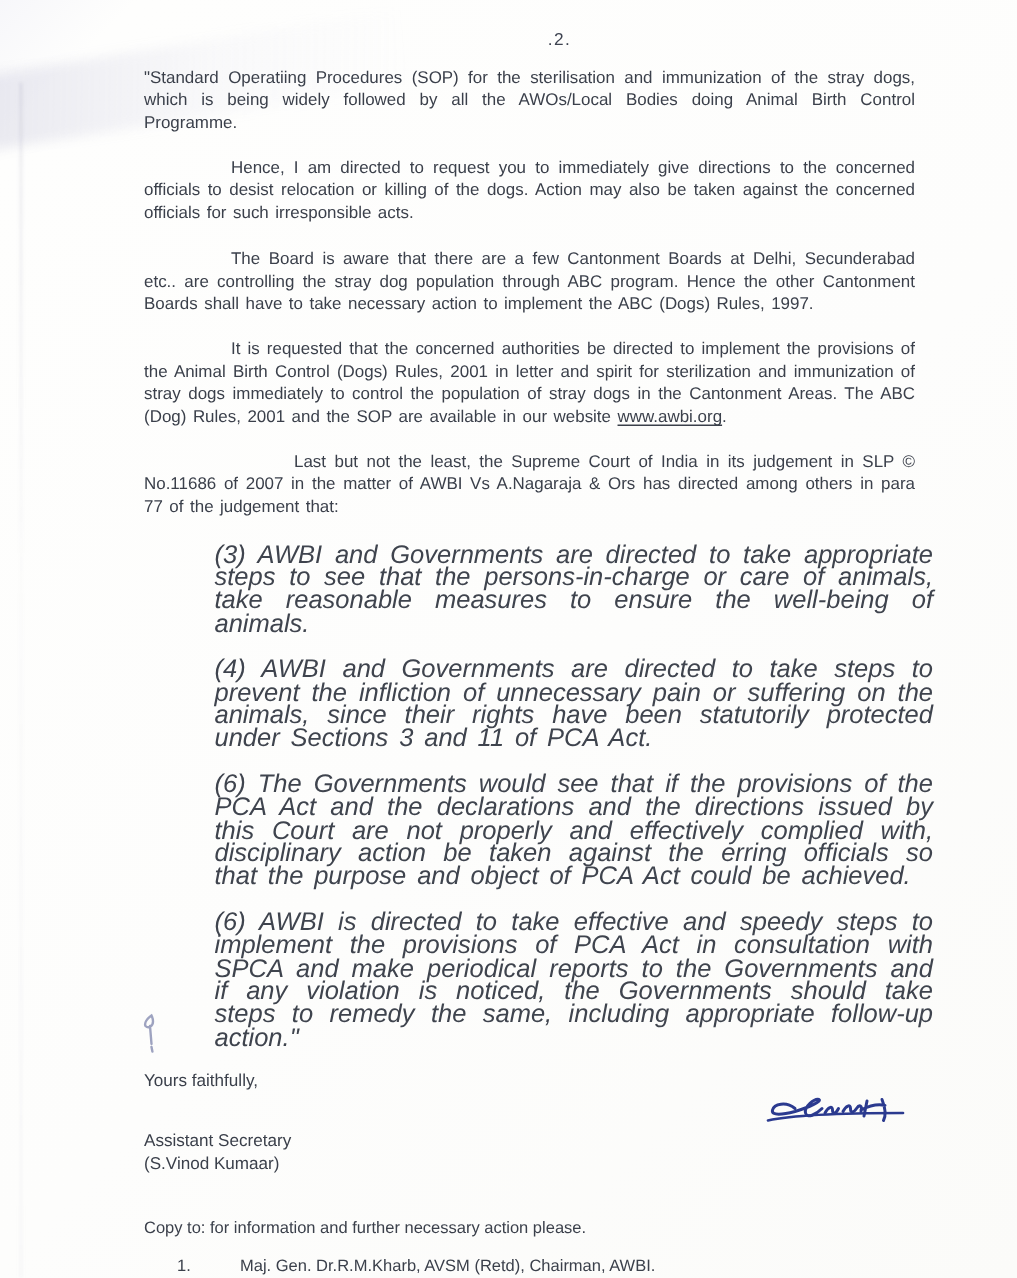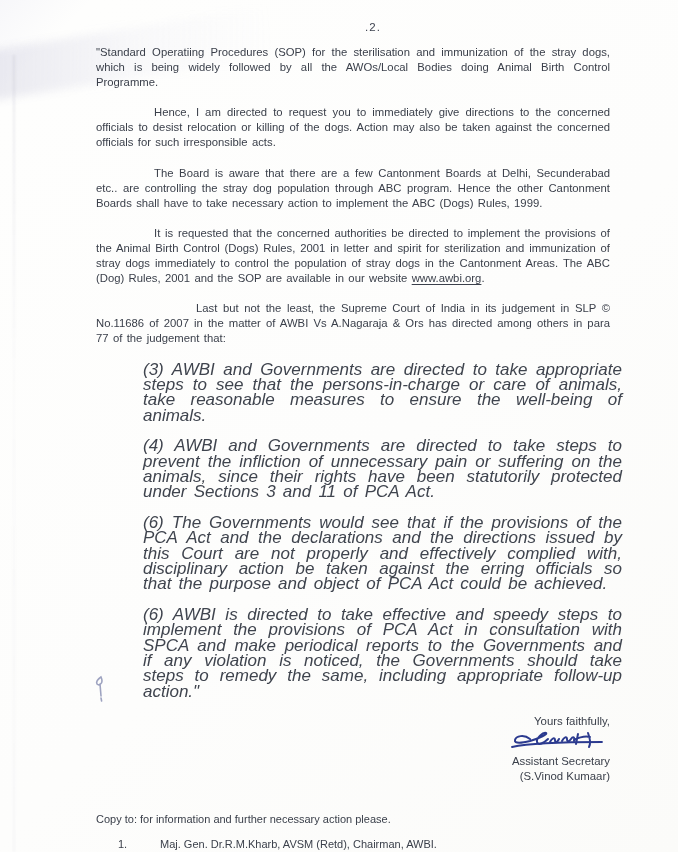--- a/index.html
+++ b/index.html
@@ -43,21 +43,21 @@
   .weblink { text-decoration: underline; text-underline-offset: 2px; }
   .quote {
     font-style: italic;
     font-size: 17px; line-height: 15.4px;
     text-align: justify; text-align-last: left;
     margin: 0 -12px 15px 47px;
     color: #3f444e; word-spacing: 2.5px;
   }
   .closing { margin-top: 17px; }
   .sig-block {
-    margin-top: 7px; text-align: right; font-size: 11.4px; line-height: 15px;
+    margin-top: 7px; font-size: 11.4px; line-height: 15px;
     padding-right: 0;
   }
   .sig-scrawl { display: block; margin: 1px 4px -2px auto; }
   .pen-mark {
     position: absolute; left: 92px; top: 674px; width: 16px; height: 34px;
     opacity: 0.75; pointer-events: none;
   }
   .copy-section { margin-top: 29px; font-size: 11px; }
   .copy-heading { margin: 0 0 12px 0; }
   .copy-list { margin: 0; }
@@ -77,21 +77,21 @@
   </svg>
 
   <div class="content">
 
     <div class="page-num">.2.</div>
 
     <p class="body first">"Standard Operatiing Procedures (SOP) for the sterilisation and immunization of the stray dogs, which is being widely followed by all the AWOs/Local Bodies doing Animal Birth Control Programme.</p>
 
     <p class="body indent">Hence, I am directed to request you to immediately give directions to the concerned officials to desist relocation or killing of the dogs. Action may also be taken against the concerned officials for such irresponsible acts.</p>
 
-    <p class="body indent">The Board is aware that there are a few Cantonment Boards at Delhi, Secunderabad etc.. are controlling the stray dog population through ABC program. Hence the other Cantonment Boards shall have to take necessary action to implement the ABC (Dogs) Rules, 1999.</p>
+    <p class="body indent">The Board is aware that there are a few Cantonment Boards at Delhi, Secunderabad etc.. are controlling the stray dog population through ABC program. Hence the other Cantonment Boards shall have to take necessary action to implement the ABC (Dogs) Rules, 1997.</p>
 
     <p class="body indent"><span>It is requested that the concerned authorities be directed to implement the provisions of the Animal Birth Control (Dogs) Rules, 2001 in letter and spirit for sterilization and immunization of stray dogs immediately to control the population of stray dogs in the Cantonment Areas. The ABC (Dog) Rules, 2001 and the SOP are available in our website </span><span class="weblink">www.awbi.org</span><span>.</span></p>
 
     <p class="body indent-lg">Last but not the least, the Supreme Court of India in its judgement in SLP © No.11686 of 2007 in the matter of AWBI Vs A.Nagaraja &amp; Ors has directed among others in para 77 of the judgement that:</p>
 
     <p class="quote">(3) AWBI and Governments are directed to take appropriate steps to see that the persons-in-charge or care of animals, take reasonable measures to ensure the well-being of animals.</p>
     <p class="quote">(4) AWBI and Governments are directed to take steps to prevent the infliction of unnecessary pain or suffering on the animals, since their rights have been statutorily protected under Sections 3 and 11 of PCA Act.</p>
     <p class="quote">(6) The Governments would see that if the provisions of the PCA Act and the declarations and the directions issued by this Court are not properly and effectively complied with, disciplinary action be taken against the erring officials so that the purpose and object of PCA Act could be achieved.</p>
     <p class="quote">(6) AWBI is directed to take effective and speedy steps to implement the provisions of PCA Act in consultation with SPCA and make periodical reports to the Governments and if any violation is noticed, the Governments should take steps to remedy the same, including appropriate follow-up action."</p>
 

